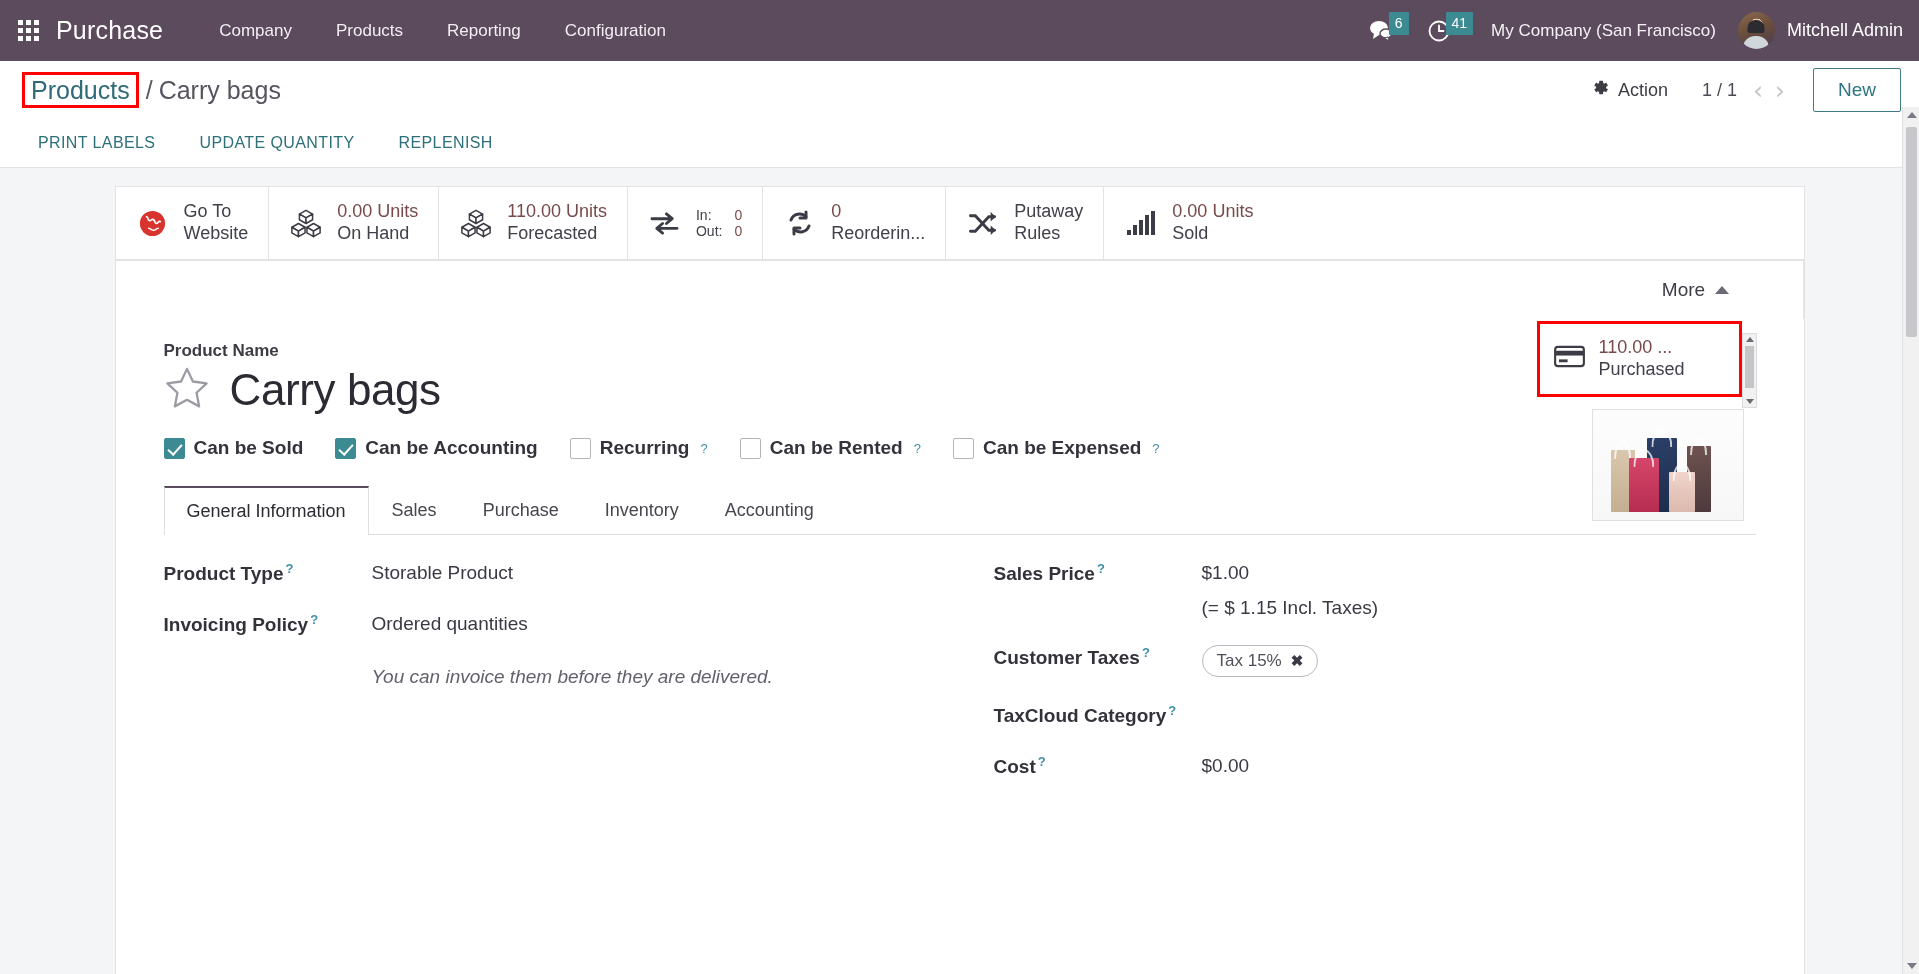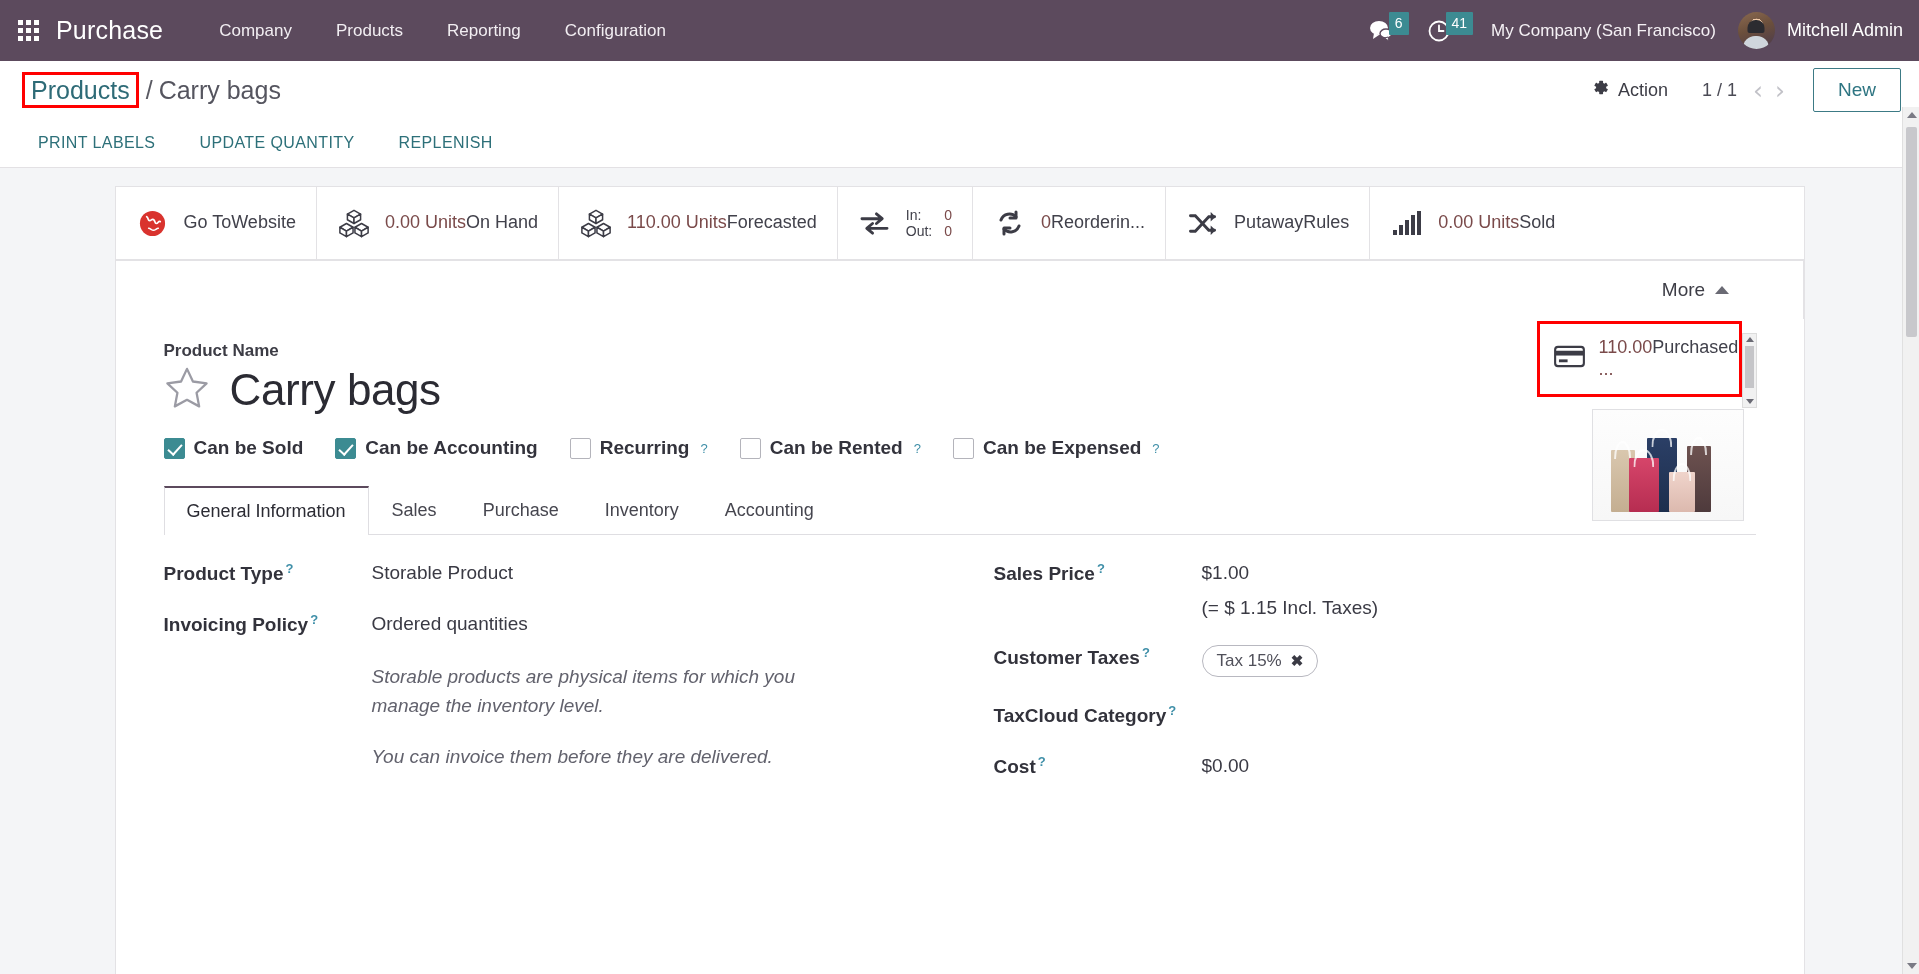--- a/index.html
+++ b/index.html
@@ -201,21 +201,21 @@
   .stat-btn {
     display: flex; align-items: center;
     gap: 14px;
     padding: 14px 20px;
     border-right: 1px solid #e3e2e5;
     cursor: pointer;
     min-height: 72px;
     background: #fff;
   }
   .stat-ico { flex: none; display: flex; align-items: center; justify-content: center; width: 34px; }
-  .stat-txt { display: flex; line-height: 1.22; }
+  .stat-txt { display: flex; flex-direction: column; line-height: 1.22; }
   .stat-val { font-size: 18px; color: #7a4a4a; }
   .stat-lbl { font-size: 18px; color: #41414b; white-space: nowrap; }
   .stat-inout { display: grid; grid-template-columns: auto auto; gap: 0 12px; font-size: 14px; }
   .stat-inout .k { color: #41414b; }
   .stat-inout .v { color: #7a4a4a; }
 
   .stat-more-cell {
     display: flex; align-items: center; justify-content: center;
     padding: 18px 20px;
     border-right: 1px solid #e3e2e5;
@@ -706,21 +706,20 @@
         <div class="col left">
           <div class="frow">
             <div class="flabel"><span>Product Type</span><span class="qmark">?</span></div>
             <div class="fvalue">Storable Product</div>
           </div>
           <div class="frow">
             <div class="flabel"><span>Invoicing Policy</span><span class="qmark">?</span></div>
             <div class="fvalue">Ordered quantities</div>
           </div>
           <div class="hint-block">
-            <div class="hint-italic">Storable products are physical items for which you manage the inventory level.</div>
             <div class="hint-italic">You can invoice them before they are delivered.</div>
           </div>
         </div>
 
         <div class="col right">
           <div class="frow">
             <div class="flabel"><span>Sales Price</span><span class="qmark">?</span></div>
             <div>
               <div class="fvalue">$1.00</div>
               <div class="subvalue">(= $ 1.15 Incl. Taxes)</div>

